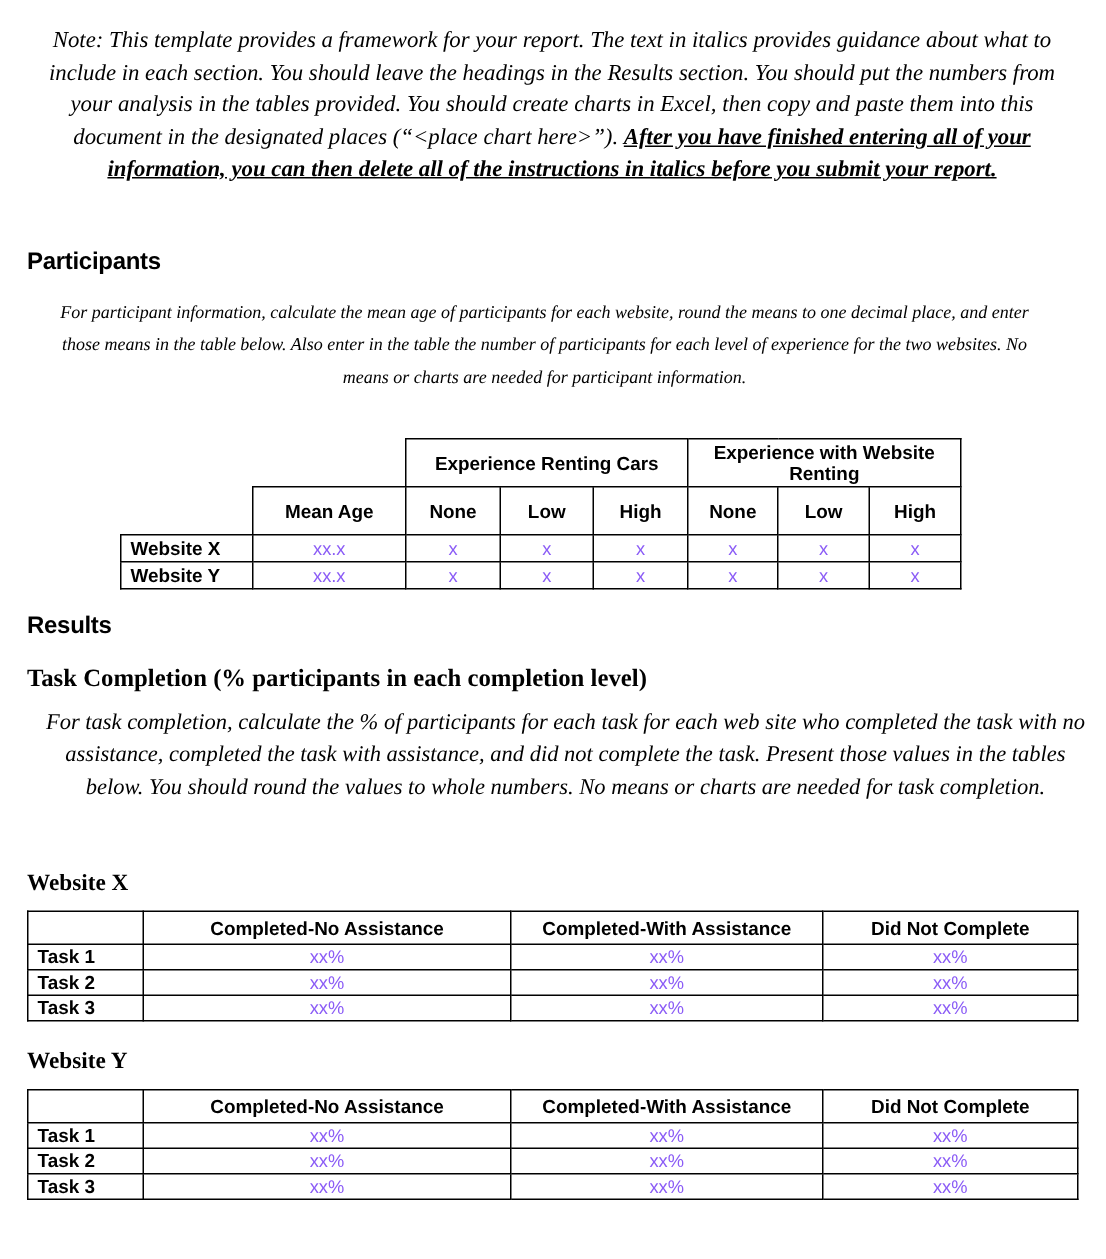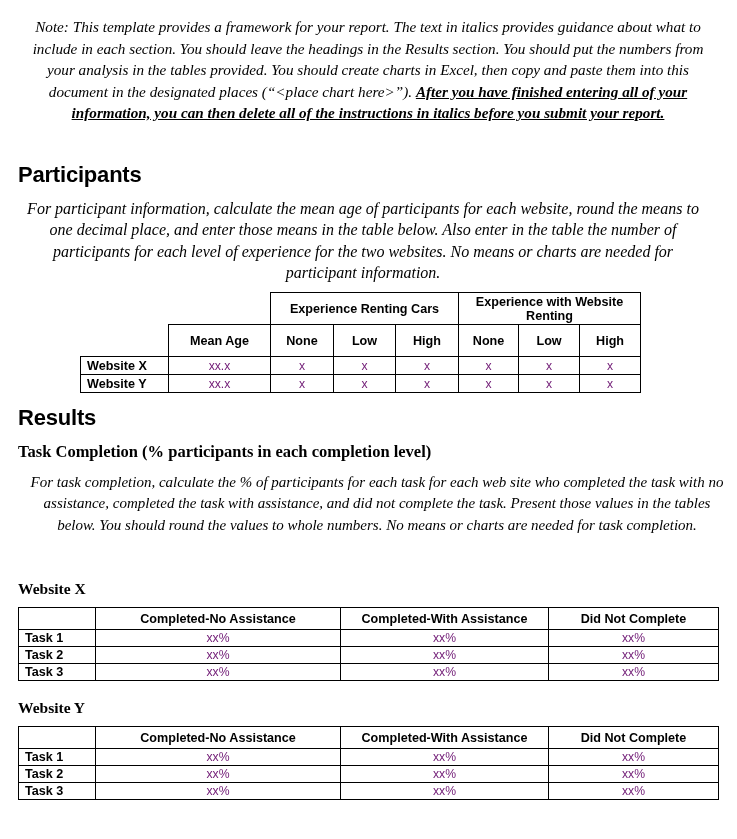--- a/index.html
+++ b/index.html
@@ -43,21 +43,21 @@
   .note-emph {
     font-weight: bold;
     font-style: italic;
     text-decoration: underline;
   }
 
   
   .h1-sans {
     font-family: "Liberation Sans", "DejaVu Sans", sans-serif;
     font-weight: bold;
-    font-size: 22px;
+    font-size: 16px;
     line-height: 24px;
     margin: 0;
     letter-spacing: -0.2px;
   }
   .h2-serif {
     font-family: "Liberation Serif", "DejaVu Serif", serif;
     font-weight: bold;
     font-size: 16.5px;
     line-height: 18px;
     margin: 0;
@@ -70,21 +70,21 @@
     margin: 0;
   }
 
   .heading-participants { position: absolute; left: 18px; top: 163px; }
   .para-participants {
     position: absolute;
     left: 27px;
     top: 198px;
     width: 672px;
   }
-  .para-participants .note-para { font-size: 16px; line-height: 21.3px; }
+  .para-participants .note-para { font-size: 12px; line-height: 21.3px; }
 
   .heading-results { position: absolute; left: 18px; top: 406px; }
   .heading-taskcompletion { position: absolute; left: 18px; top: 443px; }
   .para-taskcompletion {
     position: absolute;
     left: 27px;
     top: 472px;
     width: 700px;
   }
   .para-taskcompletion .note-para { font-size: 15px; line-height: 21.3px; }
@@ -111,21 +111,21 @@
     line-height: 14px;
   }
   .cell-rowlabel {
     font-weight: bold;
     font-size: 12.6px;
     text-align: left;
     padding-left: 6px;
   }
   .cell-value {
     font-size: 12.2px;
-    color: #701a75;
+    color: #8b5cf6;
   }
   .cell-blank {
     border: none !important;
   }
 
   
   .tbl-participants {
     position: absolute;
     left: 80px;
     top: 292px;

